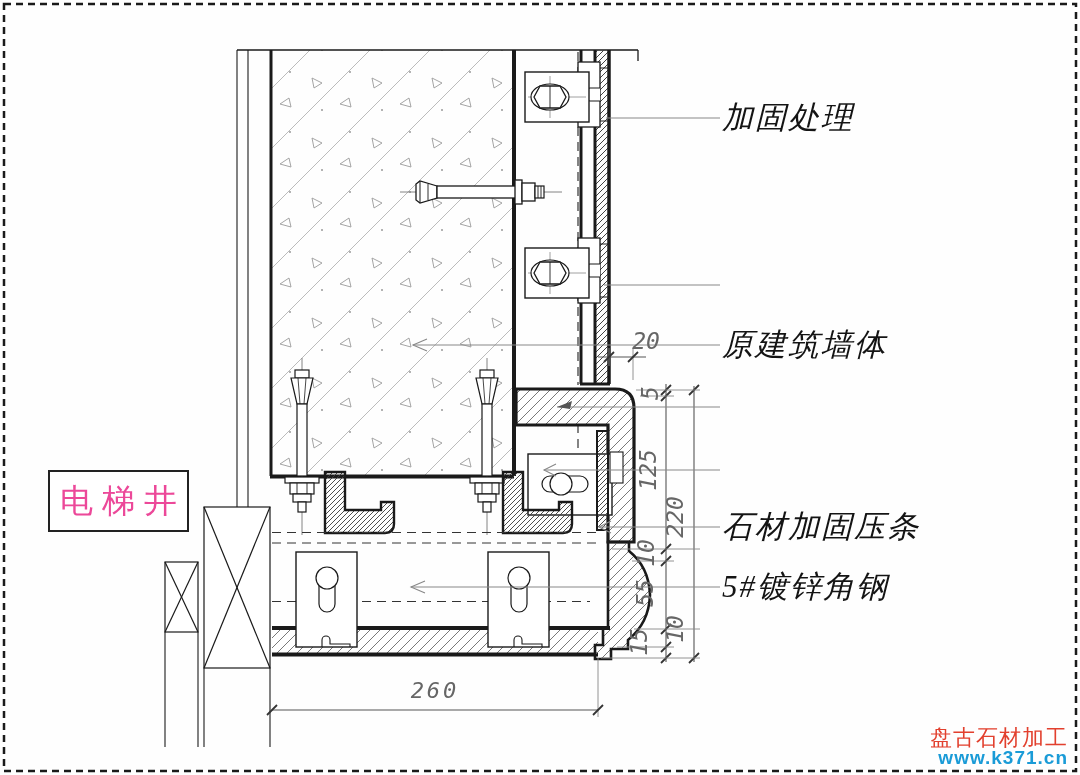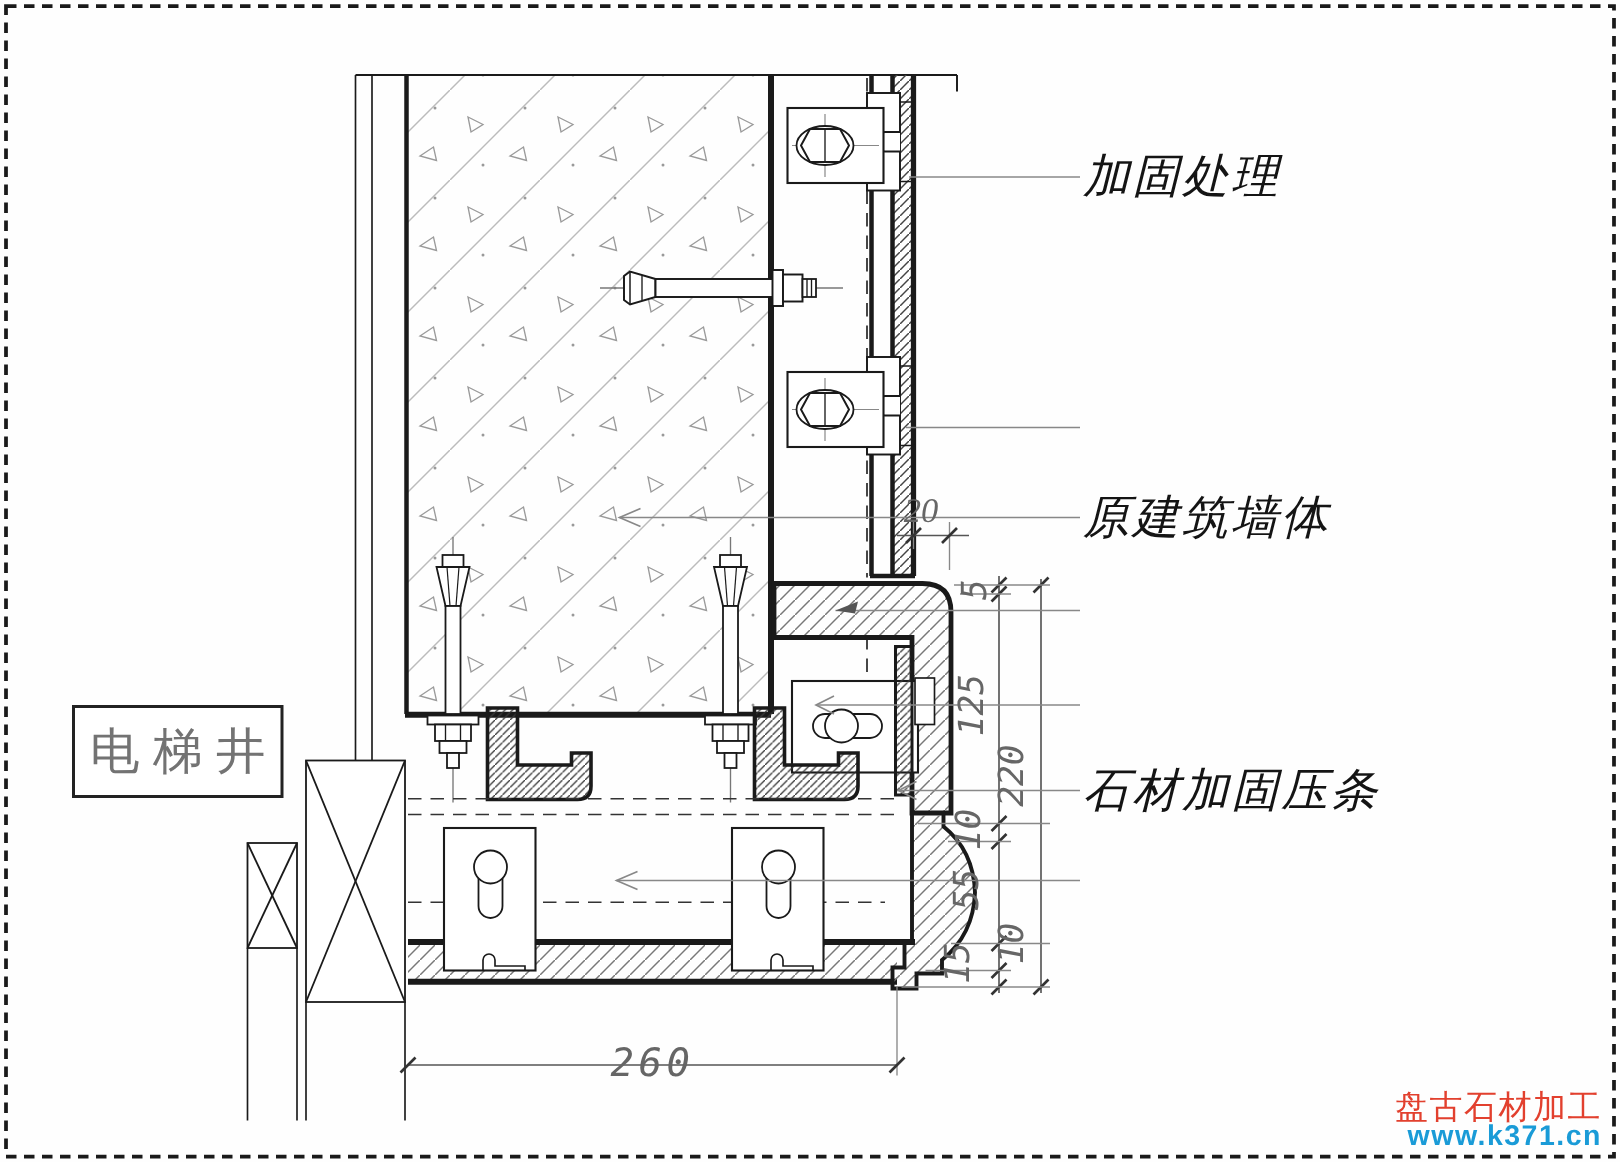--- a/index.html
+++ b/index.html
@@ -3,25 +3,25 @@
 <meta charset="utf-8">
 <style>
   html,body{margin:0;padding:0;background:#ffffff;}
   .page{position:relative;width:1080px;height:775px;background:#fefefe;overflow:hidden;
         font-family:"Liberation Serif","DejaVu Serif",serif;}
   .art{position:absolute;left:0;top:0;}
   .callout{position:absolute;left:722px;font-size:31px;line-height:36px;color:#141414;
            letter-spacing:2px;white-space:nowrap;font-style:italic;}
   .shaft-box{position:absolute;left:48px;top:470px;width:128px;height:58px;
              border:2.5px solid #222;display:flex;align-items:center;justify-content:center;
-             font-size:33px;letter-spacing:9px;padding-left:9px;color:#737373;background:#fff;}
+             font-size:33px;letter-spacing:9px;padding-left:9px;color:#ec4899;background:#fff;}
   .dim{position:absolute;color:#666;font-family:"DejaVu Sans Mono",monospace;
        font-style:italic;font-size:23px;white-space:nowrap;text-align:center;}
   .dim.rot{transform:rotate(-90deg);}
-  .dim.big{font-size:26px;letter-spacing:3px;margin-top:16px;}
+  .dim.big{font-size:22px;letter-spacing:3px;}
   .wm-brand{position:absolute;right:12px;top:723px;font-family:"Liberation Sans","DejaVu Sans",sans-serif;
             font-weight:normal;font-size:22px;color:#e2402e;letter-spacing:1px;}
   .wm-url{position:absolute;right:12px;top:747px;font-family:"Liberation Sans","DejaVu Sans",sans-serif;
           font-weight:bold;font-size:19px;color:#1a9bd7;letter-spacing:1px;}
 </style>
 </head>
 <body>
 
 <div class="page">
 
@@ -248,24 +248,25 @@
     <line x1="599" y1="527" x2="720" y2="527"></line>
     <polyline points="611,521 599,527 611,533"></polyline>
     <line x1="411" y1="587" x2="720" y2="587"></line>
     <polyline points="425,581 411,587 425,593"></polyline>
   </g>
 </svg>
 
 <div class="callout" style="top:100px">加固处理</div>
 <div class="callout" style="top:327px">原建筑墙体</div>
 <div class="callout" style="top:509px">石材加固压条</div>
+<div class="callout" style="top:569px">5#镀锌角钢</div>
 
 <div class="shaft-box">电梯井</div>
 
-<div class="dim" style="left:594px;top:328px;width:40px;font-family:Liberation Serif, serif;">20</div>
+<div class="dim" style="left:626px;top:328px;width:40px;">20</div>
 <div class="dim rot" style="left:638px;top:380px;width:24px;">5</div>
 <div class="dim rot" style="left:618px;top:457px;width:60px;">125</div>
 <div class="dim rot" style="left:616px;top:540px;width:60px;">10</div>
 <div class="dim rot" style="left:615px;top:580px;width:60px;">55</div>
 <div class="dim rot" style="left:609px;top:629px;width:60px;">15</div>
 <div class="dim rot" style="left:645px;top:616px;width:60px;">10</div>
 <div class="dim rot" style="left:645px;top:504px;width:60px;">220</div>
 <div class="dim big" style="left:395px;top:678px;width:80px;">260</div>
 
 <div class="wm-brand">盘古石材加工</div>

